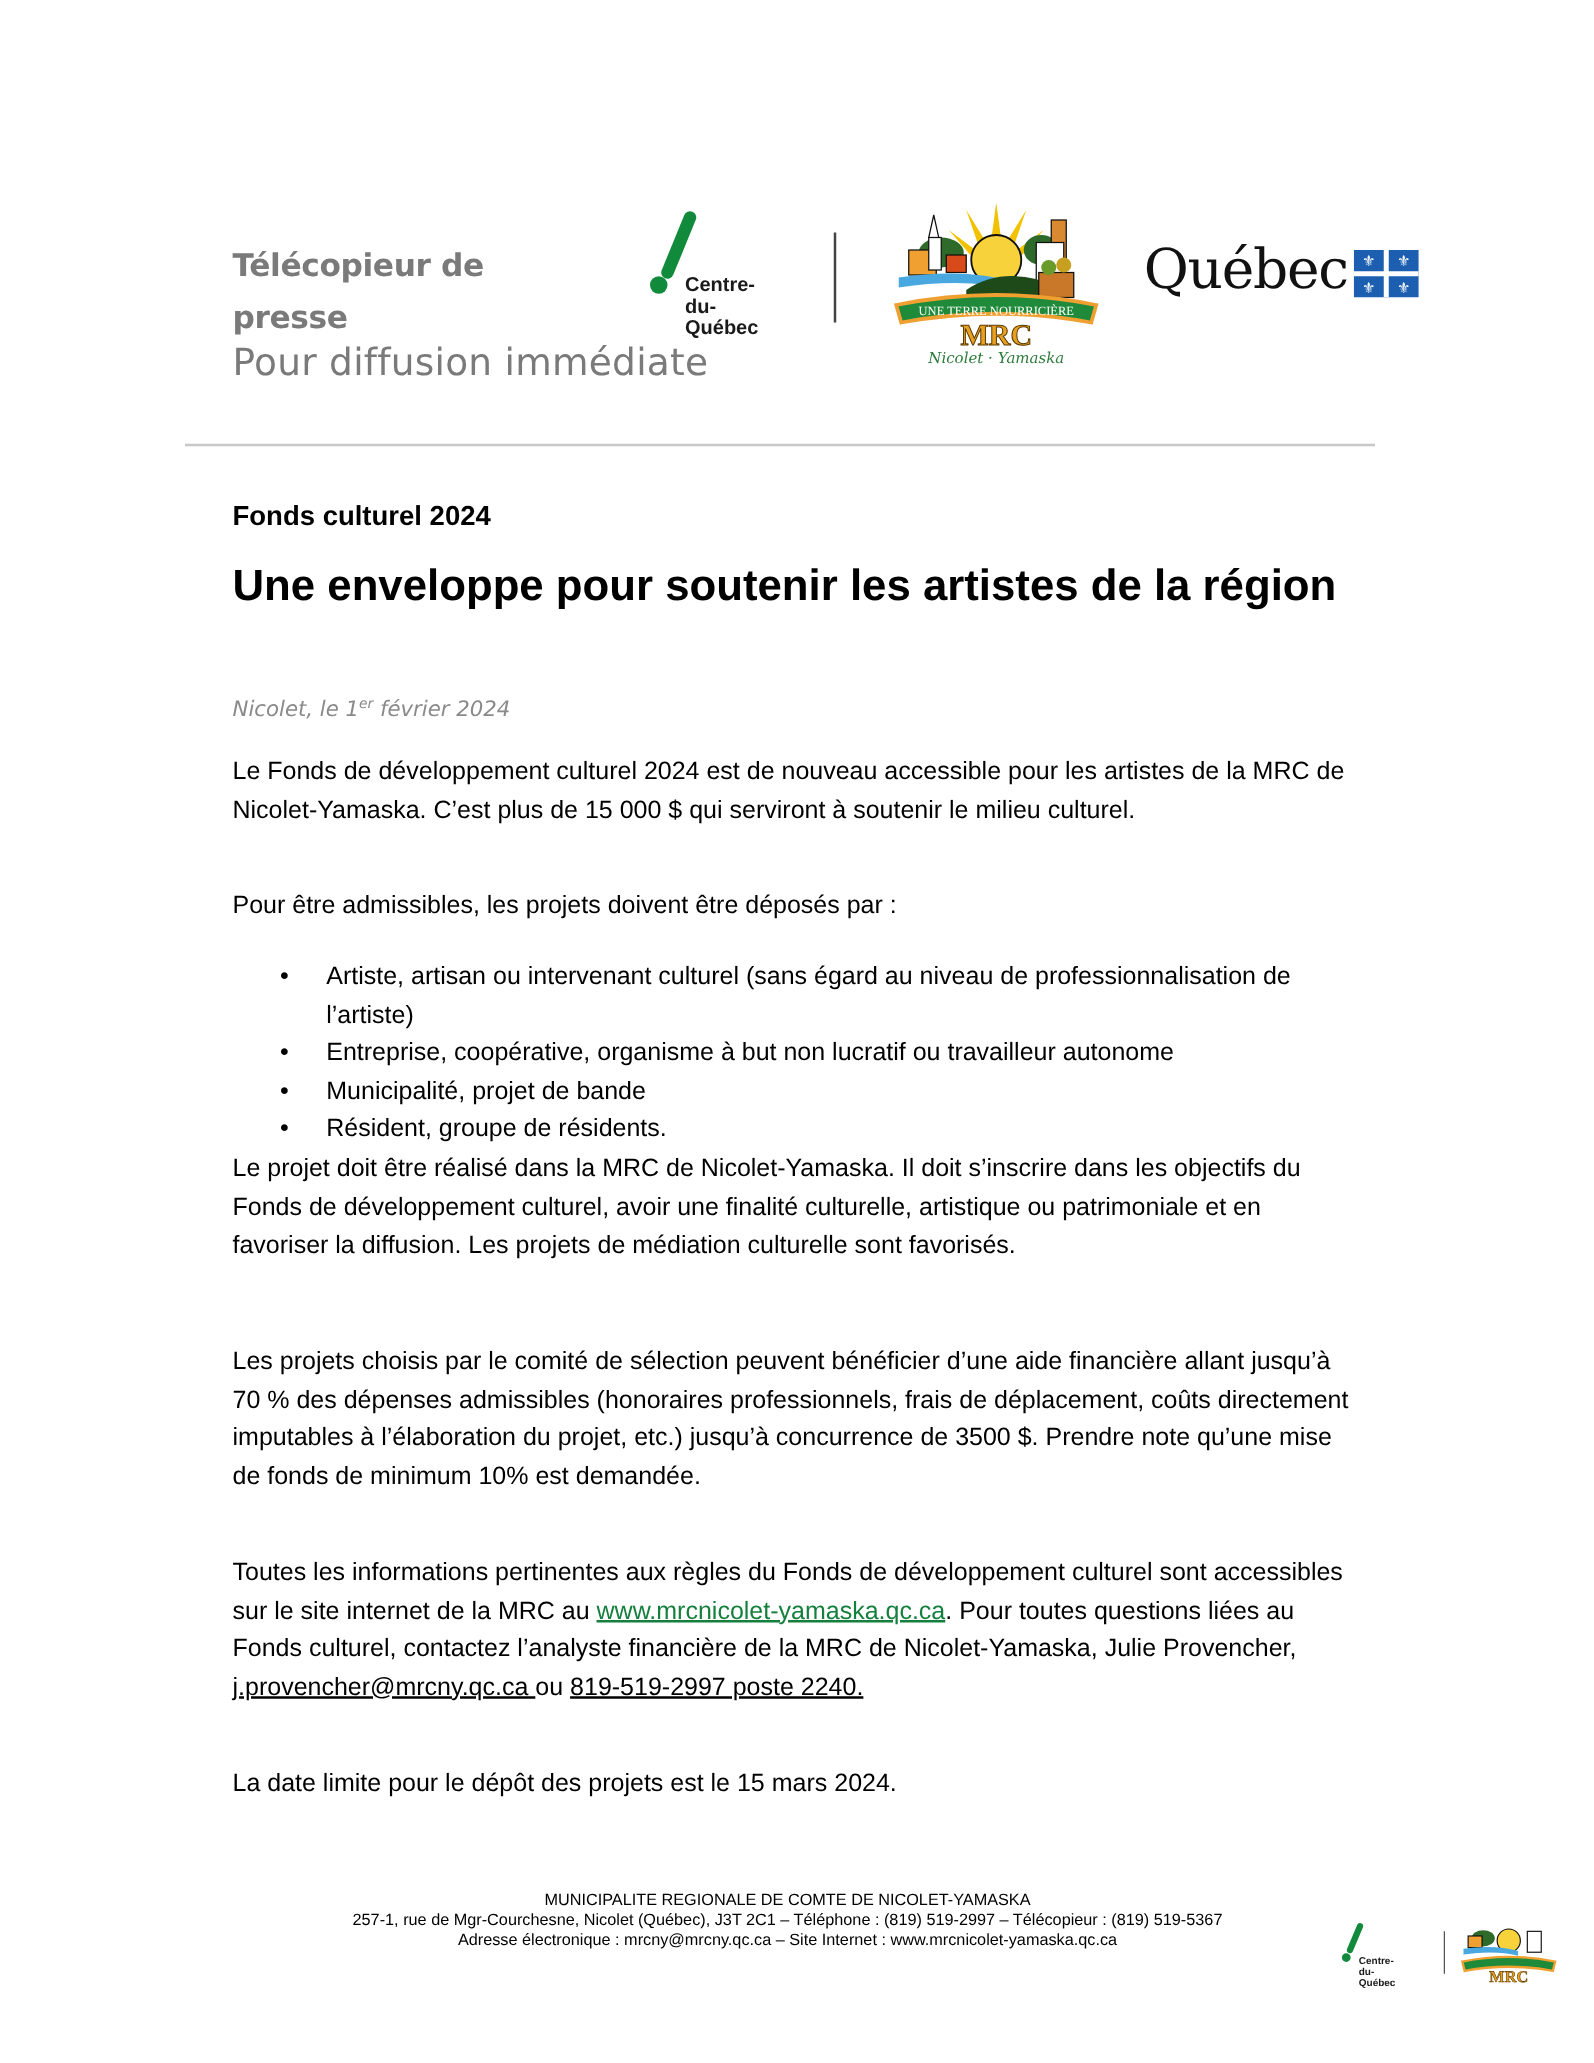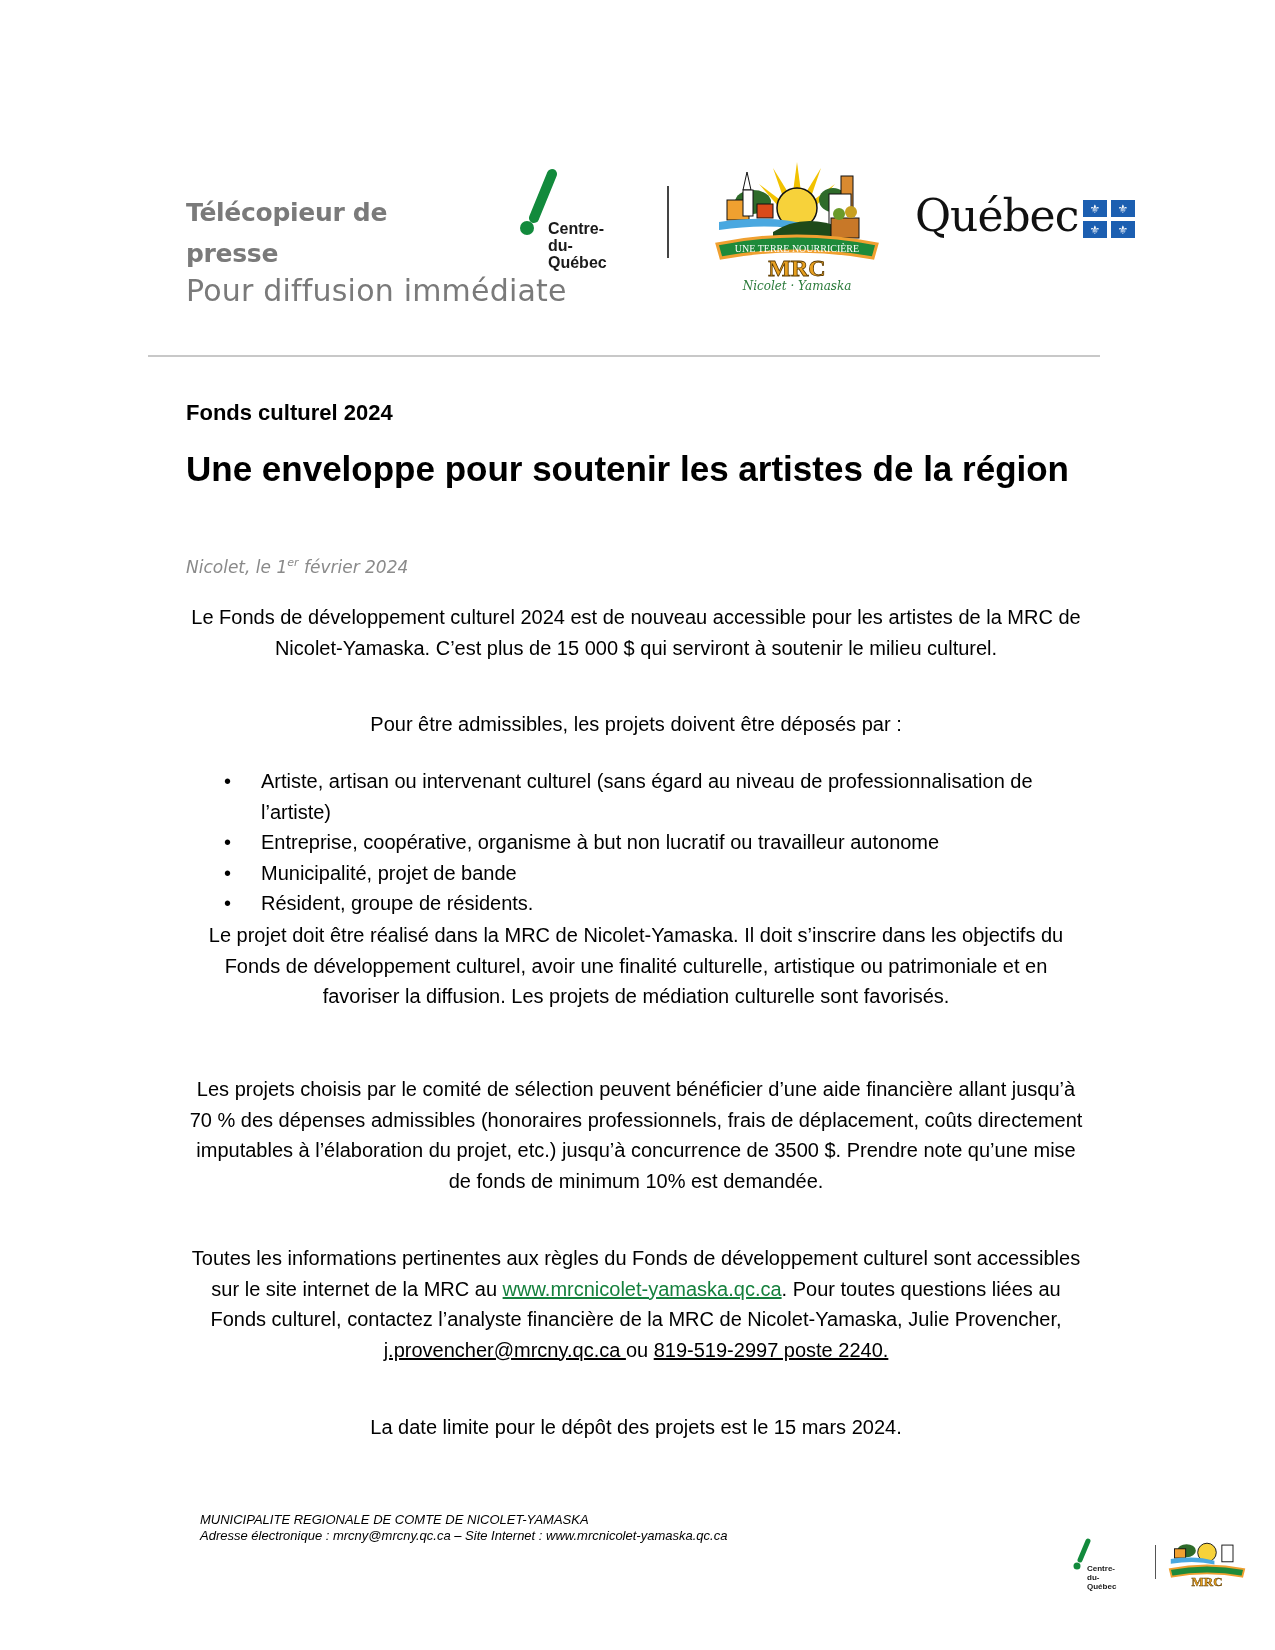--- a/index.html
+++ b/index.html
@@ -13,28 +13,28 @@
   .vsep { left:667px; top:186px; width:2px; height:72px; background:#444; }
   .mrc { left:713px; top:152px; width:168px; height:140px; }
   .qc-word { left:915px; top:190px; font-family:"DejaVu Serif", serif; font-size:44px; letter-spacing:-1px; color:#111; }
   .qc-flag { left:1083px; top:200px; width:52px; height:38px; }
   .rule { left:148px; top:355px; width:952px; height:2px; background:#c8c8c8; }
   
   .kicker { left:186px; top:400px; font-weight:bold; font-size:22px; }
   .title { left:186px; top:448px; width:900px; font-weight:bold; font-size:35px; line-height:42px; }
   .dateline { left:186px; top:556px; font-family:"DejaVu Sans", sans-serif; color:#8a8a8a; font-size:17px;font-style:italic; }
   .dateline sup { font-size:11px; }
-  .p { left:186px; width:900px; font-size:20px; line-height:30.5px;text-align:center; }
+  .p { left:186px; width:900px; font-size:20px; line-height:30.5px; }
   .p a { color:#15803d; text-decoration:underline; }
   .p .ul { color:#000; text-decoration:underline; }
   ul.bullets { left:186px; top:766px; width:900px; margin:0; padding:0; list-style:none; font-size:20px; line-height:30.5px; }
   ul.bullets li { position:relative; padding-left:75px; }
   ul.bullets li .dot { position:absolute; left:38px; top:0; }
   
-  .foot { left:200px; top:1512px; width:860px; font-size:13px; line-height:16px;font-style:italic; }
+  .foot { left:200px; top:1512px; width:860px; text-align:center; font-size:13px; line-height:16px; }
   .fcdq { left:1072px; top:1538px; width:60px; height:58px; }
   .fcdq-text { position:absolute; left:15px; top:26px; font-weight:bold; font-size:8px; line-height:9px; color:#1a1a1a; }
   .fsep { left:1155px; top:1545px; width:1px; height:34px; background:#555; }
   .fmrc { left:1168px; top:1526px; width:78px; height:66px; }
 </style>
 </head>
 <body>
 
 <div class="abs hdr-title">
   <div>Télécopieur de</div>
@@ -122,20 +122,21 @@
 
 <div class="abs p" style="top:920px">Le projet doit être réalisé dans la MRC de Nicolet-Yamaska. Il doit s’inscrire dans les objectifs du Fonds de développement culturel, avoir une finalité culturelle, artistique ou patrimoniale et en favoriser la diffusion. Les projets de médiation culturelle sont favorisés.</div>
 <div class="abs p" style="top:1074px">Les projets choisis par le comité de sélection peuvent bénéficier d’une aide financière allant jusqu’à 70 % des dépenses admissibles (honoraires professionnels, frais de déplacement, coûts directement imputables à l’élaboration du projet, etc.) jusqu’à concurrence de 3500 $. Prendre note qu’une mise de fonds de minimum 10% est demandée.</div>
 
 <div class="abs p" style="top:1243px"><span>Toutes les informations pertinentes aux règles du Fonds de développement culturel sont accessibles sur le site internet de la MRC au </span><a>www.mrcnicolet-yamaska.qc.ca</a><span>. Pour toutes questions liées au Fonds culturel, contactez l’analyste financière de la MRC de Nicolet-Yamaska, Julie Provencher, </span><span class="ul">j.provencher@mrcny.qc.ca </span><span>ou </span><span class="ul">819-519-2997 poste 2240.</span></div>
 
 <div class="abs p" style="top:1412px">La date limite pour le dépôt des projets est le 15 mars 2024.</div>
 
 <div class="abs foot">
   <div>MUNICIPALITE REGIONALE DE COMTE DE NICOLET-YAMASKA</div>
+  <div>257-1, rue de Mgr-Courchesne, Nicolet (Québec), J3T 2C1 – Téléphone : (819) 519-2997 – Télécopieur : (819) 519-5367</div>
   <div>Adresse électronique : mrcny@mrcny.qc.ca – Site Internet : www.mrcnicolet-yamaska.qc.ca</div>
 </div>
 
 <div class="abs fcdq">
   <svg width="20" height="36" viewBox="0 0 20 36" style="position:absolute;left:0;top:0">
     <line x1="16" y1="3" x2="8" y2="22" stroke="#128a3c" stroke-width="5" stroke-linecap="round"></line>
     <circle cx="5" cy="28" r="3.5" fill="#128a3c"></circle>
   </svg>
   <div class="fcdq-text">
     <div>Centre-</div>

